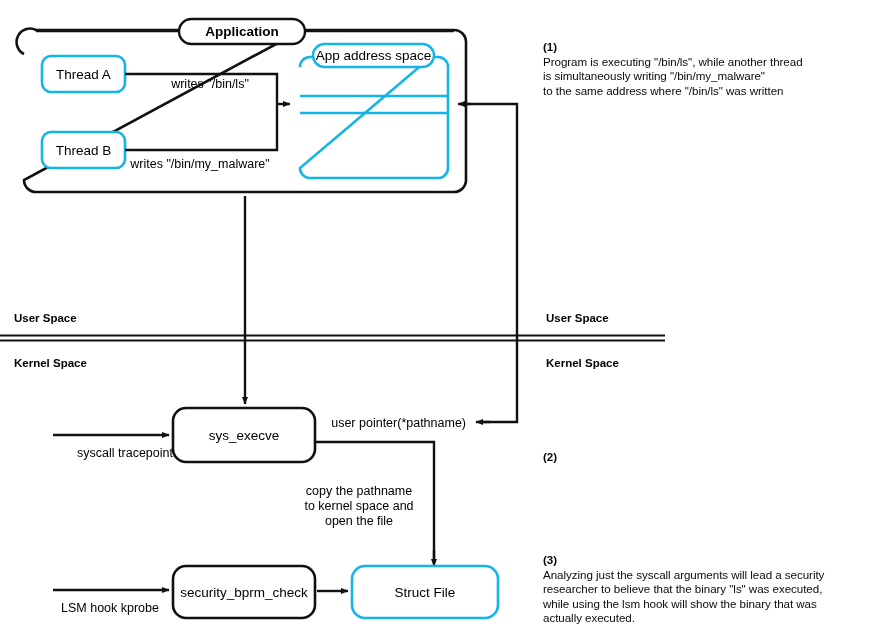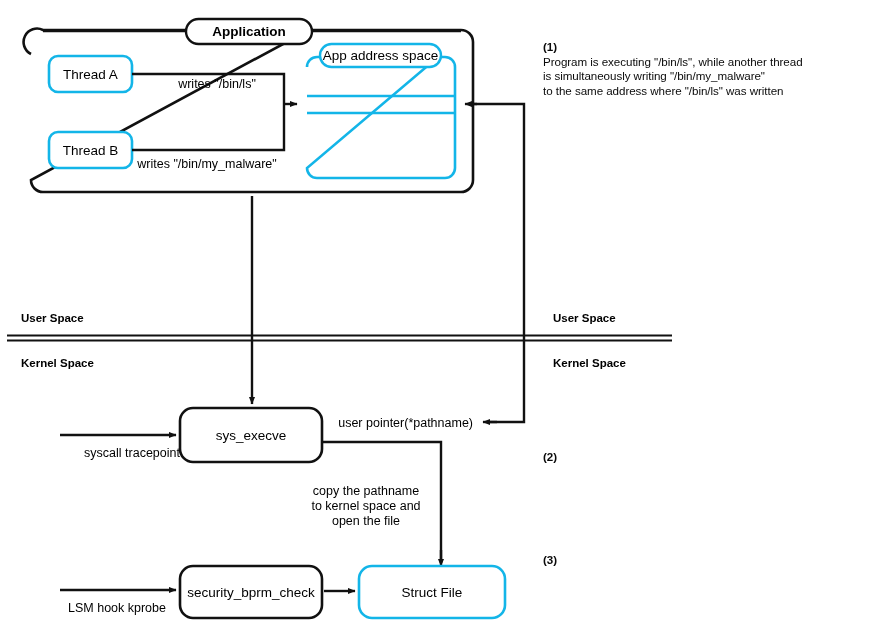--- a/index.html
+++ b/index.html
@@ -13,21 +13,20 @@
     font-family: "Liberation Sans", sans-serif;
     position: relative;
     overflow: hidden;
   }
   #diagram-root {
     position: absolute;
     left: 0;
     top: 0;
     width: 752px;
     height: 643px;
-    padding-left: 7px;
   }
   svg {
     display: block;
   }
   text {
     font-family: "Liberation Sans", sans-serif;
     fill: #000000;
   }
   .t-box-label {
     font-size: 13.5px;
@@ -182,15 +181,18 @@
 
   <div class="note" id="note-1"><span class="note-num">(1)
 </span><span class="note-body">Program is executing "/bin/ls", while another thread
 is simultaneously writing "/bin/my_malware"
 to the same address where "/bin/ls" was written</span></div>
 
   <div class="note" id="note-2"><span class="note-num">(2)
 </span></div>
 
   <div class="note" id="note-3"><span class="note-num">(3)
-</span></div>
+</span><span class="note-body">Analyzing just the syscall arguments will lead a security
+researcher to believe that the binary "ls" was executed,
+while using the lsm hook will show the binary that was
+actually executed.</span></div>
 
 </div>
 
 </body></html>

